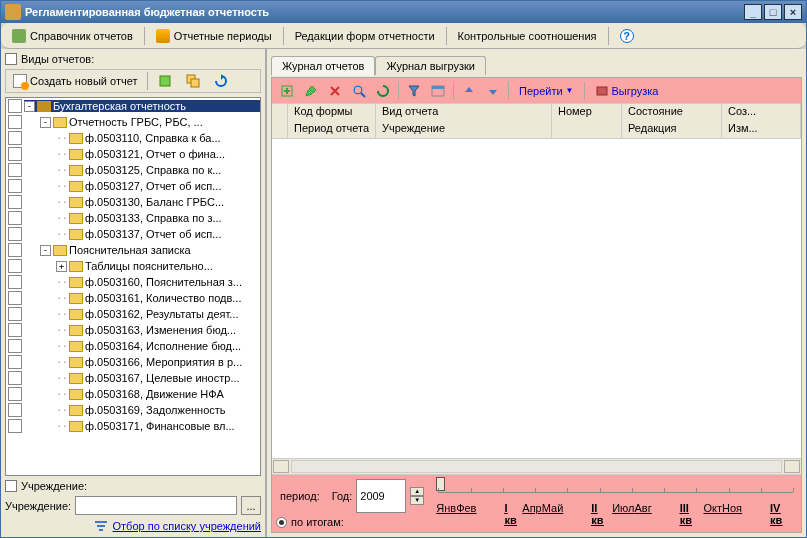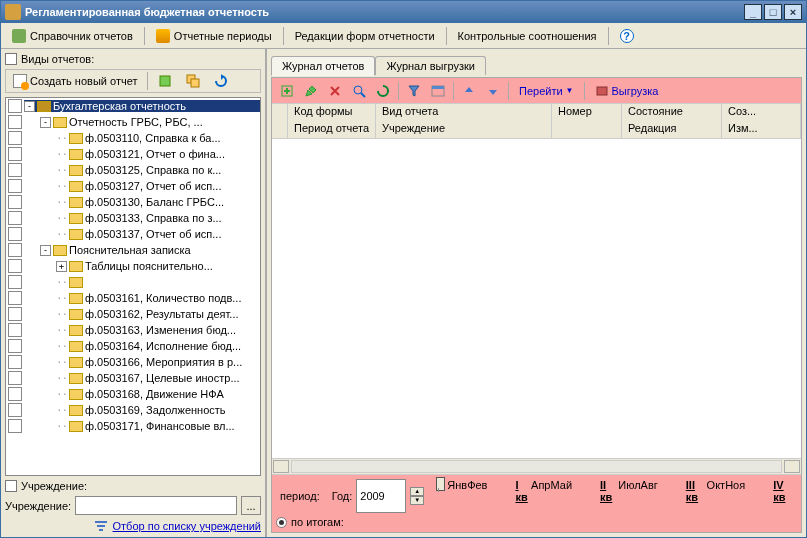--- a/index.html
+++ b/index.html
@@ -6,21 +6,21 @@
 body { background: #d4d0c8; width: 807px; height: 538px; overflow: hidden; }
 
 .window { width: 807px; height: 538px; display: flex; flex-direction: column; border: 1px solid #3a6ea5; }
 
 .titlebar { background: linear-gradient(#6a8ec0, #3a6ea5); height: 22px; display: flex; align-items: center; color: #fff; font-weight: bold; padding: 0 4px; }
 .titlebar .icon { width: 16px; height: 16px; background: #d4a040; margin-right: 4px; border-radius: 2px; }
 .titlebar .title { flex: 1; }
 .titlebar .btns { display: flex; gap: 2px; }
 .titlebar .btn { width: 18px; height: 16px; background: #cbe0f5; border: 1px solid #234; display: flex; align-items: center; justify-content: center; font-weight: bold; color: #234; cursor: pointer; }
 
-.menubar { background: #ece9d8; height: 26px; display: flex; align-items: center; border-bottom: 1px solid #aaa; padding: 0 4px; gap: 2px; }
+.menubar { background: #ece9d8; height: 26px; display: flex; align-items: center; border-bottom: 1px solid #aaa; padding: 0 4px; gap: 2px; border-radius: 8px; }
 .menubtn { padding: 2px 6px; display: flex; align-items: center; gap: 4px; border: 1px solid transparent; cursor: pointer; }
 .menusep { width: 1px; height: 18px; background: #aaa; margin: 0 2px; }
 .miniicon { width: 14px; height: 14px; display: inline-block; border-radius: 2px; }
 .ic-book { background: #7a5; }
 .ic-cal { background: linear-gradient(#fb0, #d80); }
 .ic-help { background: #fff; border: 1px solid #06c; border-radius: 50%; color: #06c; text-align: center; line-height: 12px; font-weight: bold; }
 
 .body { flex: 1; display: flex; background: #ece9d8; min-height: 0; }
 
 .leftpane { width: 266px; padding: 4px; display: flex; flex-direction: column; gap: 4px; border-right: 2px solid #aaa; min-height: 0; }
@@ -67,21 +67,21 @@
 .gridscroll .track { flex: 1; background: #e8e8e0; border: 1px solid #ccc; margin: 1px; }
 .gridscroll .arr { width: 16px; background: #ece9d8; border: 1px solid #aaa; margin: 1px; cursor: pointer; }
 
 .bottombar { display: flex; gap: 10px; padding: 4px; border-top: 1px solid #ccc; align-items: flex-start; }
 .period-opts { display: flex; flex-direction: column; gap: 3px; }
 .radio { width: 11px; height: 11px; border: 1px solid #777; border-radius: 50%; background: #fff; display: inline-block; position: relative; }
 .radio.on::after { content: ""; position: absolute; left: 2px; top: 2px; width: 5px; height: 5px; background: #333; border-radius: 50%; }
 .yearbox { width: 50px; height: 18px; border: 1px solid #888; background: #fff; display: flex; align-items: center; padding: 16px 3px; }
 .spin { width: 14px; display: flex; flex-direction: column; }
 .spin div { height: 9px; border: 1px solid #888; background: #ece9d8; font-size: 6px; text-align: center; cursor: pointer; line-height: 6px; }
-.slider { flex: 1; display: flex; flex-direction: row; gap: 3px; }
+.slider { flex: 1; display: flex; flex-direction: column; gap: 9px; text-decoration: underline; }
 .slider-track { height: 10px; position: relative; border-bottom: 1px solid #888; margin: 4px 4px 0; }
 .slider-track .tick { position: absolute; width: 1px; height: 4px; background: #888; bottom: 0; }
 .slider-handle { position: absolute; left: -2px; top: -6px; width: 9px; height: 14px; background: #ece9d8; border: 1px solid #555; cursor: pointer; }
 .slider-labels { display: flex; justify-content: space-between; padding: 0 2px; font-size: 10px; }
 .slider-labels span.bold { font-weight: bold; text-decoration: underline; margin-left: 28px; }
 
 svg { display: block; }
 </style>
 </head>
 <body>
@@ -251,20 +251,21 @@
               <span class="foldic"></span>
               <span class="txt">Таблицы пояснительно...</span>
             </div>
           </div>
           <div class="treerow">
             <span class="cbx"></span>
             <div class="content">
               <span class="dots" style="width: 32px;"></span>
               <span class="dots" style="width: 11px;">··</span>
               <span class="foldic"></span>
+              <span class="txt">ф.0503160, Пояснительная з...</span>
             </div>
           </div>
           <div class="treerow">
             <span class="cbx"></span>
             <div class="content">
               <span class="dots" style="width: 32px;"></span>
               <span class="dots" style="width: 11px;">··</span>
               <span class="foldic"></span>
               <span class="txt">ф.0503161, Количество подв...</span>
             </div>

